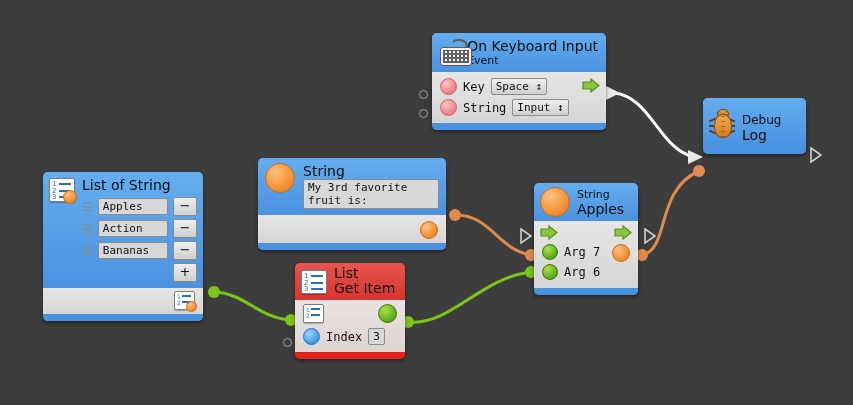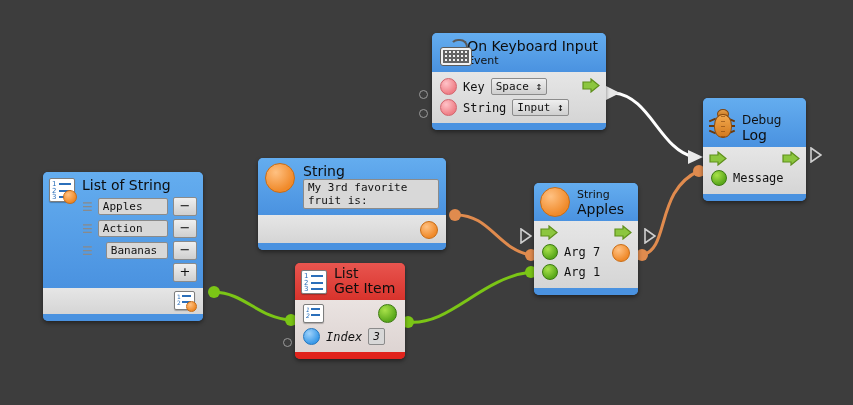--- a/index.html
+++ b/index.html
@@ -15,21 +15,21 @@
 
   
   .node{position:absolute;border-radius:5px;overflow:hidden;
         box-shadow:0 2px 4px rgba(0,0,0,.45);}
   .node .hdr{position:relative;padding:5px 8px 5px 8px;}
   .node.blue  .hdr{background:linear-gradient(#64adef,#4a92e0);}
   .node.blue  {background:#4a92e0;}
   .node.red   .hdr{background:linear-gradient(#e8554f,#d8332c);}
   .node.red   {background:#d8332c;}
   .node .body{background:linear-gradient(#e6e6e6,#d5d5d5);position:relative;}
-  .node.red .body{background:linear-gradient(#eae3e1,#ddd4d2);font-style:italic;}
+  .node.red .body{background:linear-gradient(#eae3e1,#ddd4d2);}
   .node .foot{height:7px;}
   .node.blue .foot{background:#4a92e0;}
   .node.red  .foot{background:#e0231c;}
 
   .ttl-main{color:#0d0d0d;font-size:14px;line-height:16px;white-space:nowrap;}
   .ttl-sub{color:#111;font-size:11px;line-height:13px;white-space:nowrap;}
 
   
   .dot{border-radius:50%;display:inline-block;}
   .dot-green{width:14px;height:14px;
@@ -178,83 +178,69 @@
           <span class="bug-body">
               <span class="bug-seg"></span>
             </span>
         </span>
         <span>
           <div class="ttl-sub" style="font-size:12px;margin-top:12px;">Debug</div>
           <div class="ttl-main">Log</div>
         </span>
       </div>
     </div>
+    <div class="foot"></div>
+  </div>
+  <svg style="position:absolute;left:810px;top:147px;" width="12" height="16" viewBox="0 0 12 16">
+    <polygon points="1,1 11,8 1,15" fill="none" stroke="#cfcfcf" stroke-width="1.6"></polygon>
+  </svg>
+
+  <div class="node blue" style="left:258px;top:158px;width:188px;">
+    <div class="hdr" style="padding:5px 7px 6px 7px;">
+      <div style="display:flex;align-items:flex-start;gap:8px;">
+        <span class="dot dot-orange" style="width:28px;height:28px;flex:none;"></span>
+        <span style="flex:1;">
+          <div class="ttl-main">String</div>
+          <div class="txtbox" style="margin-top:0;display:block;">My 3rd favorite fruit is:</div>
+        </span>
+      </div>
+    </div>
+    <div class="body" style="height:28px;position:relative;">
+      <span class="dot dot-orange" style="position:absolute;right:8px;top:6px;"></span>
+    </div>
+    <div class="foot"></div>
+  </div>
+
+  <div class="node blue" style="left:534px;top:183px;width:104px;">
+    <div class="hdr" style="padding:4px 6px;">
+      <div class="ttlwrap">
+        <span class="dot dot-orange" style="width:28px;height:28px;flex:none;"></span>
+        <span>
+          <div class="ttl-sub" style="font-size:11px;">String</div>
+          <div class="ttl-main">Apples</div>
+        </span>
+      </div>
+    </div>
     <div class="body" style="padding:4px 0 6px 0;">
       <div style="display:flex;align-items:center;justify-content:space-between;padding:0 6px 2px 6px;">
         <svg width="18" height="15" viewBox="0 0 18 15">
           <polygon points="1,4 9,4 9,1 17,7.5 9,14 9,11 1,11" fill="#8cc63f" stroke="#5e8f1b" stroke-width="1.2"></polygon>
         </svg>
         <svg width="18" height="15" viewBox="0 0 18 15">
           <polygon points="1,4 9,4 9,1 17,7.5 9,14 9,11 1,11" fill="#8cc63f" stroke="#5e8f1b" stroke-width="1.2"></polygon>
         </svg>
       </div>
-      <div class="row">
-        <span class="dot dot-green"></span>
-        <span class="rowlabel">Message</span>
-      </div>
-    </div>
-    <div class="foot"></div>
-  </div>
-  <svg style="position:absolute;left:810px;top:147px;" width="12" height="16" viewBox="0 0 12 16">
-    <polygon points="1,1 11,8 1,15" fill="none" stroke="#cfcfcf" stroke-width="1.6"></polygon>
-  </svg>
-
-  <div class="node blue" style="left:258px;top:158px;width:188px;">
-    <div class="hdr" style="padding:5px 7px 6px 7px;">
-      <div style="display:flex;align-items:flex-start;gap:8px;">
-        <span class="dot dot-orange" style="width:28px;height:28px;flex:none;"></span>
-        <span style="flex:1;">
-          <div class="ttl-main">String</div>
-          <div class="txtbox" style="margin-top:0;display:block;">My 3rd favorite fruit is:</div>
-        </span>
-      </div>
-    </div>
-    <div class="body" style="height:28px;position:relative;">
-      <span class="dot dot-orange" style="position:absolute;right:8px;top:6px;"></span>
-    </div>
-    <div class="foot"></div>
-  </div>
-
-  <div class="node blue" style="left:534px;top:183px;width:104px;">
-    <div class="hdr" style="padding:4px 6px;">
-      <div class="ttlwrap">
-        <span class="dot dot-orange" style="width:28px;height:28px;flex:none;"></span>
-        <span>
-          <div class="ttl-sub" style="font-size:11px;">String</div>
-          <div class="ttl-main">Apples</div>
-        </span>
-      </div>
-    </div>
-    <div class="body" style="padding:4px 0 6px 0;">
-      <div style="display:flex;align-items:center;justify-content:space-between;padding:0 6px 2px 6px;">
-        <svg width="18" height="15" viewBox="0 0 18 15">
-          <polygon points="1,4 9,4 9,1 17,7.5 9,14 9,11 1,11" fill="#8cc63f" stroke="#5e8f1b" stroke-width="1.2"></polygon>
-        </svg>
-        <svg width="18" height="15" viewBox="0 0 18 15">
-          <polygon points="1,4 9,4 9,1 17,7.5 9,14 9,11 1,11" fill="#8cc63f" stroke="#5e8f1b" stroke-width="1.2"></polygon>
-        </svg>
-      </div>
       <div class="row" style="position:relative;">
         <span class="dot dot-green"></span>
         <span class="rowlabel">Arg 7</span>
         <span class="dot dot-orange" style="position:absolute;right:8px;top:2px;"></span>
       </div>
       <div class="row">
         <span class="dot dot-green"></span>
-        <span class="rowlabel">Arg 1</span>
+        <span class="rowlabel">Arg 6</span>
       </div>
     </div>
     <div class="foot"></div>
   </div>
   <svg style="position:absolute;left:520px;top:228px;" width="12" height="16" viewBox="0 0 12 16">
     <polygon points="1,1 11,8 1,15" fill="none" stroke="#cfcfcf" stroke-width="1.6"></polygon>
   </svg>
   <svg style="position:absolute;left:644px;top:228px;" width="12" height="16" viewBox="0 0 12 16">
     <polygon points="1,1 11,8 1,15" fill="none" stroke="#cfcfcf" stroke-width="1.6"></polygon>
   </svg>
@@ -279,21 +265,21 @@
               <span class="txtbox" style="flex:1;">Apples</span>
               <span class="minus">−</span>
             </div>
             <div style="display:flex;align-items:center;gap:5px;margin-bottom:3px;">
               <span class="grip">☰</span>
               <span class="txtbox" style="flex:1;">Action</span>
               <span class="minus">−</span>
             </div>
             <div style="display:flex;align-items:center;gap:5px;margin-bottom:3px;">
               <span class="grip">☰</span>
-              <span class="txtbox" style="flex:1;margin-left:8px;">Bananas</span>
+              <span class="txtbox" style="flex:1;">Bananas</span>
               <span class="minus">−</span>
             </div>
             <div style="display:flex;justify-content:flex-end;">
               <span class="plus">+</span>
             </div>
           </div>
         </span>
       </div>
     </div>
     <div class="body" style="height:26px;position:relative;">

